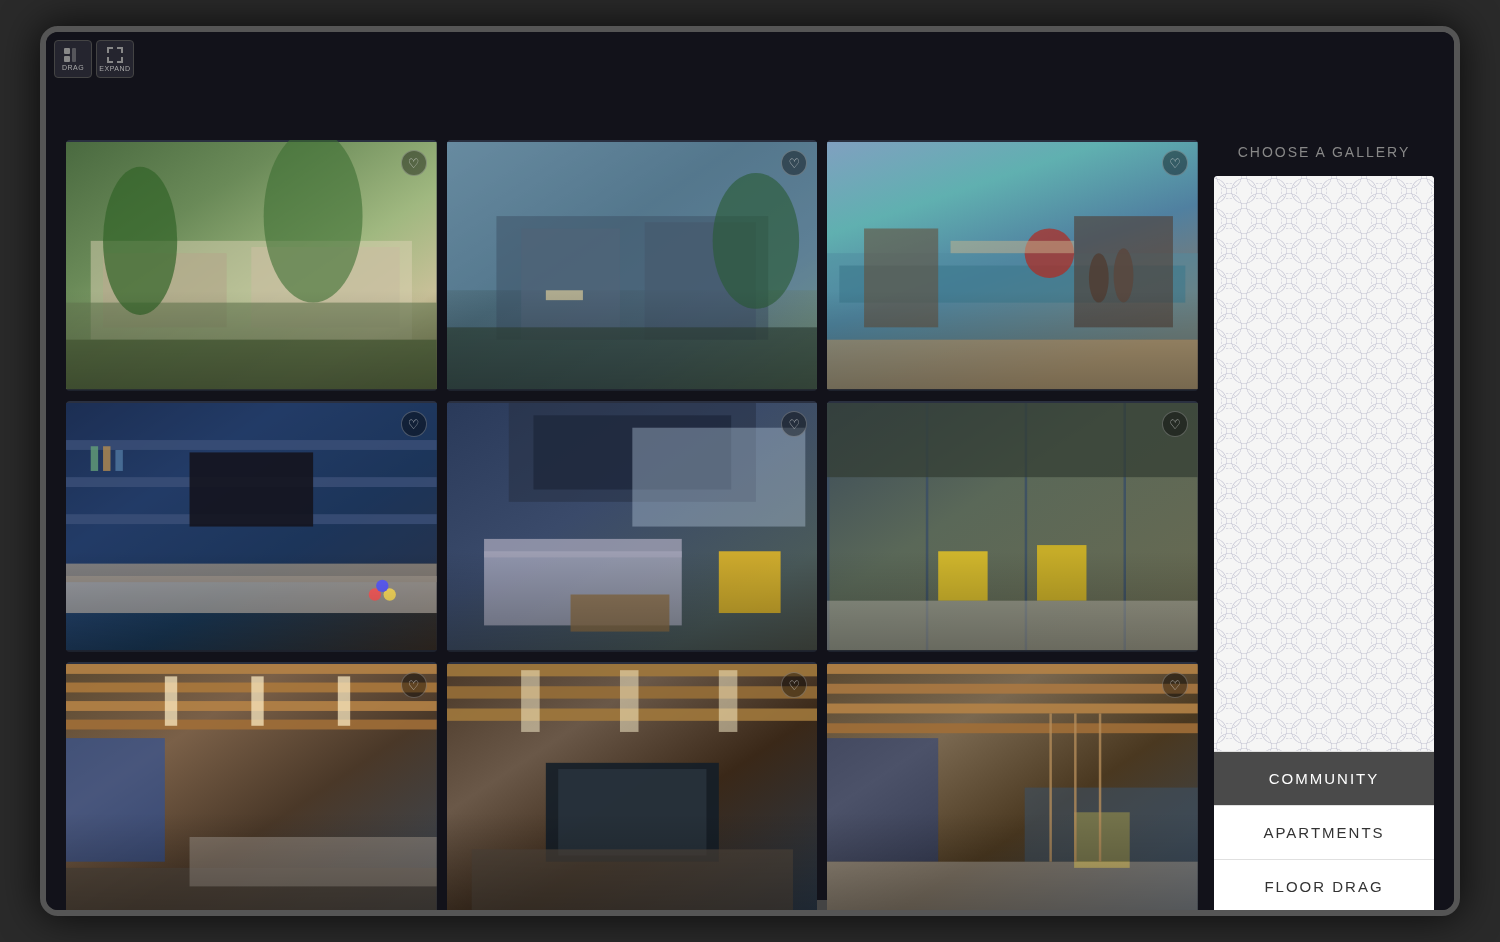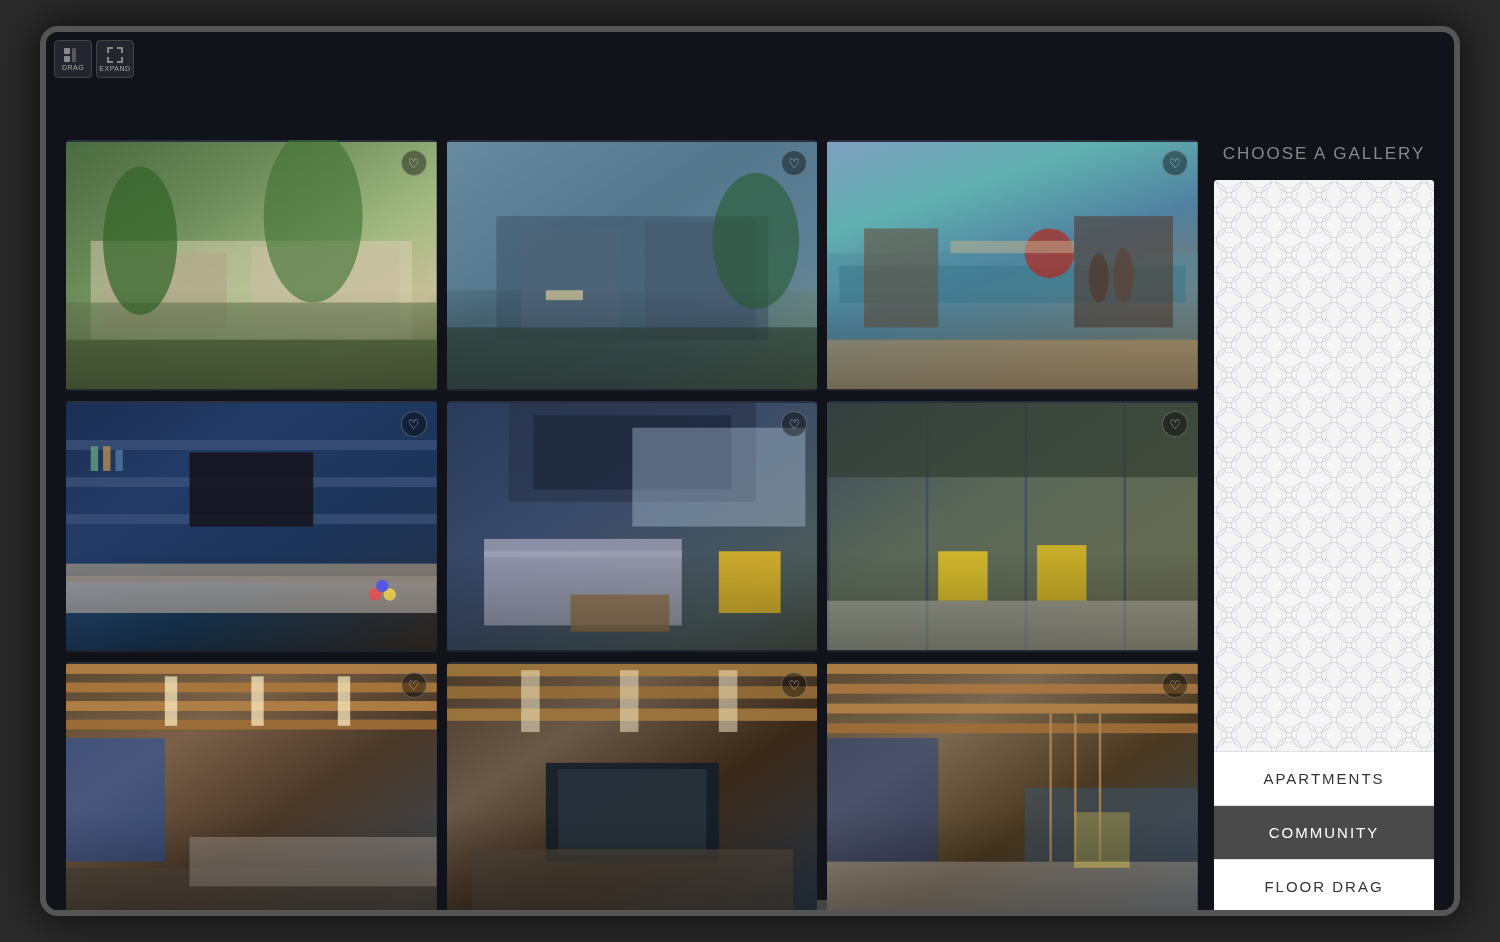--- a/index.html
+++ b/index.html
@@ -137,21 +137,21 @@
 
     
     .sidebar {
       width: 220px;
       display: flex;
       flex-direction: column;
       gap: 0;
     }
 
     .sidebar-header {
-      font-size: 17px;
+      font-size: 14px;
       color: #888;
       letter-spacing: 2px;
       text-align: center;
       margin-bottom: 12px;
       padding: 4px 0;
     }
 
     .gallery-panel {
       flex: 1;
       background: white;
@@ -504,22 +504,22 @@
 
       </div>
 
       <div class="sidebar">
         <div class="sidebar-header">CHOOSE A GALLERY</div>
 
         <div class="gallery-panel">
           <div class="gallery-panel-pattern"></div>
 
           <div class="gallery-menu">
+            <div class="gallery-menu-item active">COMMUNITY</div>
             <div class="gallery-menu-item">APARTMENTS</div>
-            <div class="gallery-menu-item active">COMMUNITY</div>
             <div class="gallery-menu-item">FLOOR DRAG</div>
           </div>
         </div>
       </div>
 
     </div>
 
   </div>
 
   <div class="monitor-bottom">ēlo</div>

